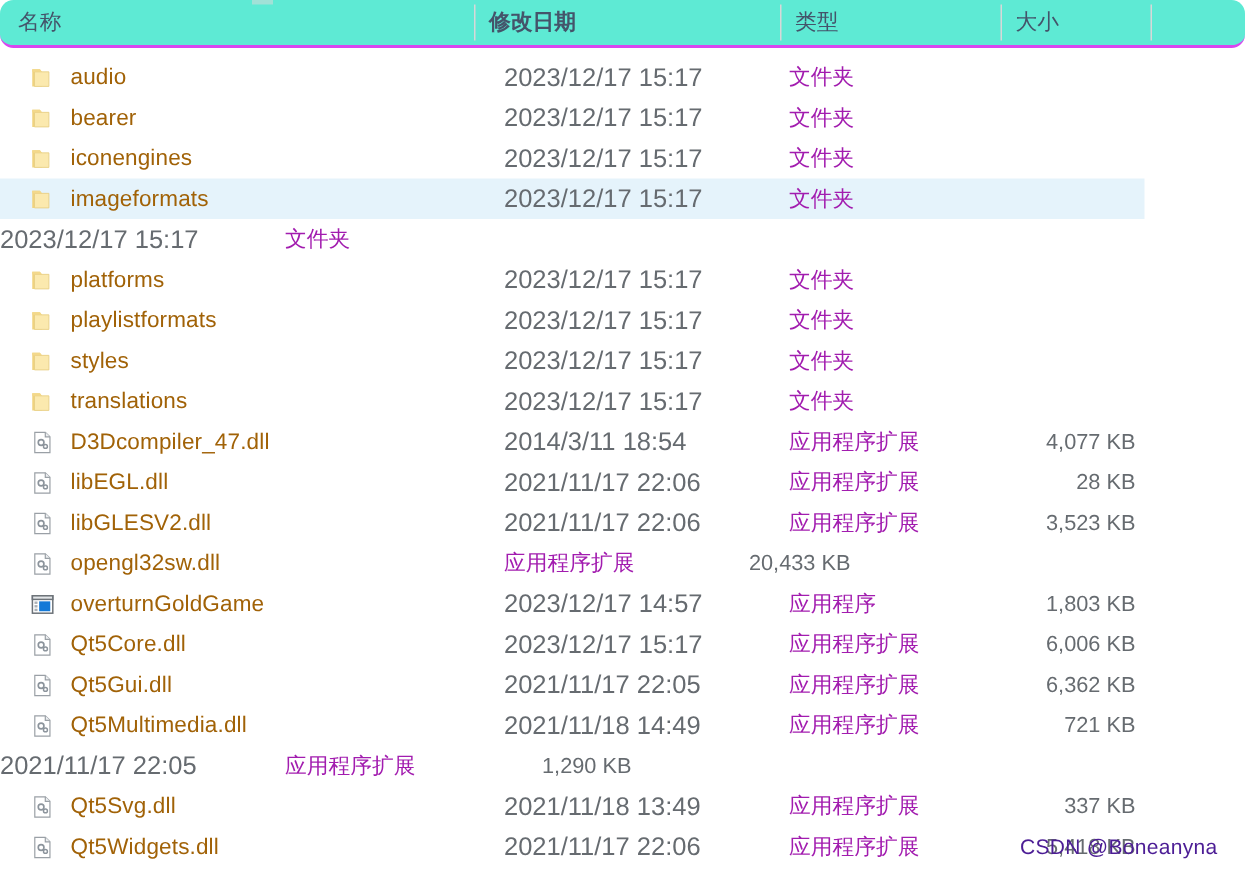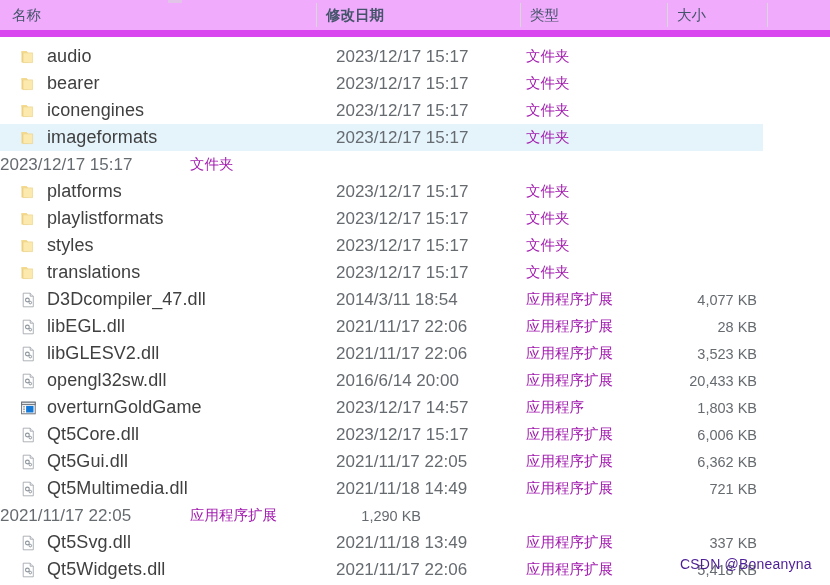--- a/index.html
+++ b/index.html
@@ -12,22 +12,23 @@
     background: #ffffff;
     font-family: "Liberation Sans", "DejaVu Sans", sans-serif;
     overflow: hidden;
     position: relative;
   }
 
   
   #header {
     position: relative;
     height: 30px;
-    background: #f0abfc;
-    border-bottom: 7px solid #d946ef;
+    background: #5eead4;
+    border-bottom: 2px solid #d946ef;
+    border-radius: 9px;
   }
   .hdr-cell {
     position: absolute;
     top: 0;
     height: 30px;
     line-height: 30px;
     font-size: 14.5px;
     color: #44546a;
     white-space: nowrap;
     padding-left: 10px;
@@ -99,22 +100,22 @@
   }
   .cell-size {
     width: 90px;
     flex: 0 0 90px;
     font-size: 14.5px;
     color: #666b70;
     text-align: right;
     white-space: nowrap;
   }
   .fname {
-    font-size: 18px;
-    color: #404040;
+    font-size: 15px;
+    color: #a16207;
     white-space: nowrap;
     margin-left: 10px;
     letter-spacing: .1px;
   }
 
   
   .icon {
     flex: 0 0 17px;
     width: 17px;
     height: 16px;
@@ -339,21 +340,20 @@
         <span class="icon">
           <svg width="17" height="16" viewBox="0 0 17 16">
             <path d="M3.2 1.2h7.0l3.1 3.0v10.6H3.2z" fill="#ffffff" stroke="#9aa0a6" stroke-width=".8"></path>
             <path d="M10.2 1.2v3.0h3.1" fill="#eceff1" stroke="#9aa0a6" stroke-width=".8"></path>
             <circle cx="7.4" cy="8.0" r="1.9" fill="none" stroke="#8c949c" stroke-width="1.1"></circle>
             <circle cx="10.3" cy="10.6" r="1.3" fill="none" stroke="#8c949c" stroke-width="1.0"></circle>
           </svg>
         </span>
         <span class="fname">opengl32sw.dll</span>
       </div>
-      <div class="cell-date">2016/6/14 20:00</div>
       <div class="cell-type">应用程序扩展</div>
       <div class="cell-size">20,433 KB</div>
     </div>
     <div class="row">
       <div class="cell-name">
         <span class="icon">
           <svg width="17" height="16" viewBox="0 0 17 16">
             <rect x="1.6" y="2.2" width="13.6" height="11.6" fill="#ffffff" stroke="#6d7379" stroke-width="1"></rect>
             <rect x="1.6" y="2.2" width="13.6" height="2.4" fill="#e3e6e9" stroke="#6d7379" stroke-width="1"></rect>
             <rect x="3.0" y="6.0" width="2.0" height="1.6" fill="#aab0b6"></rect>

